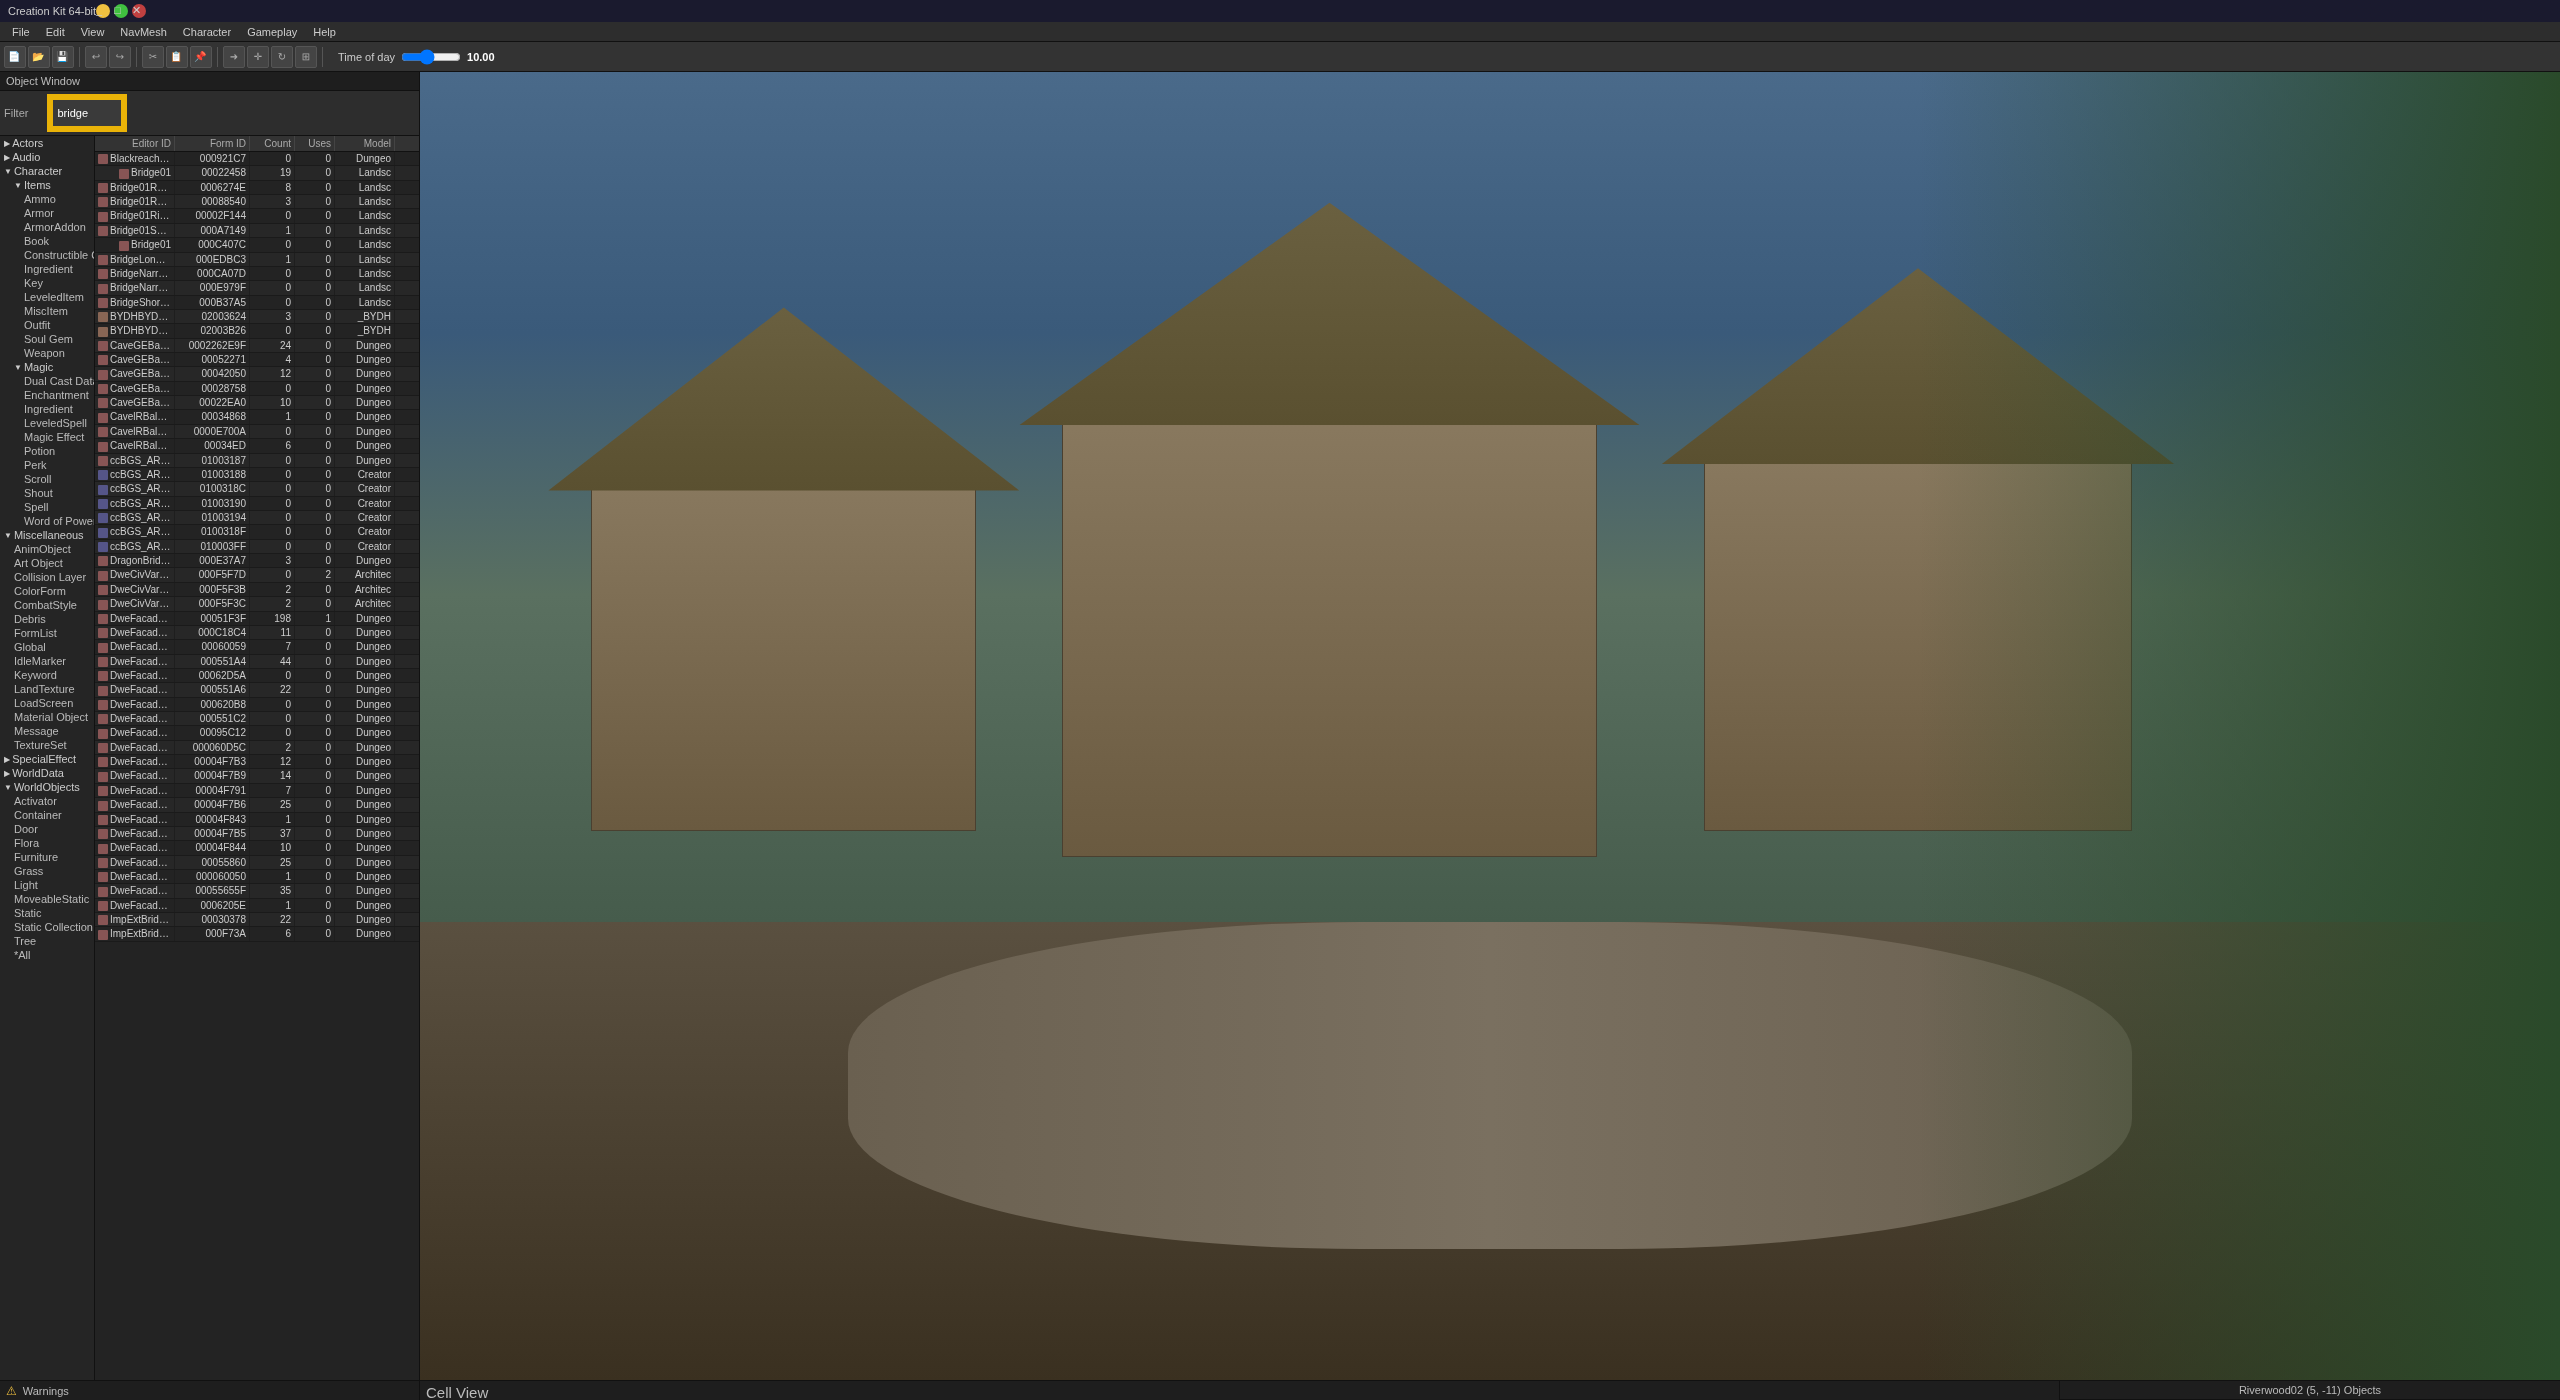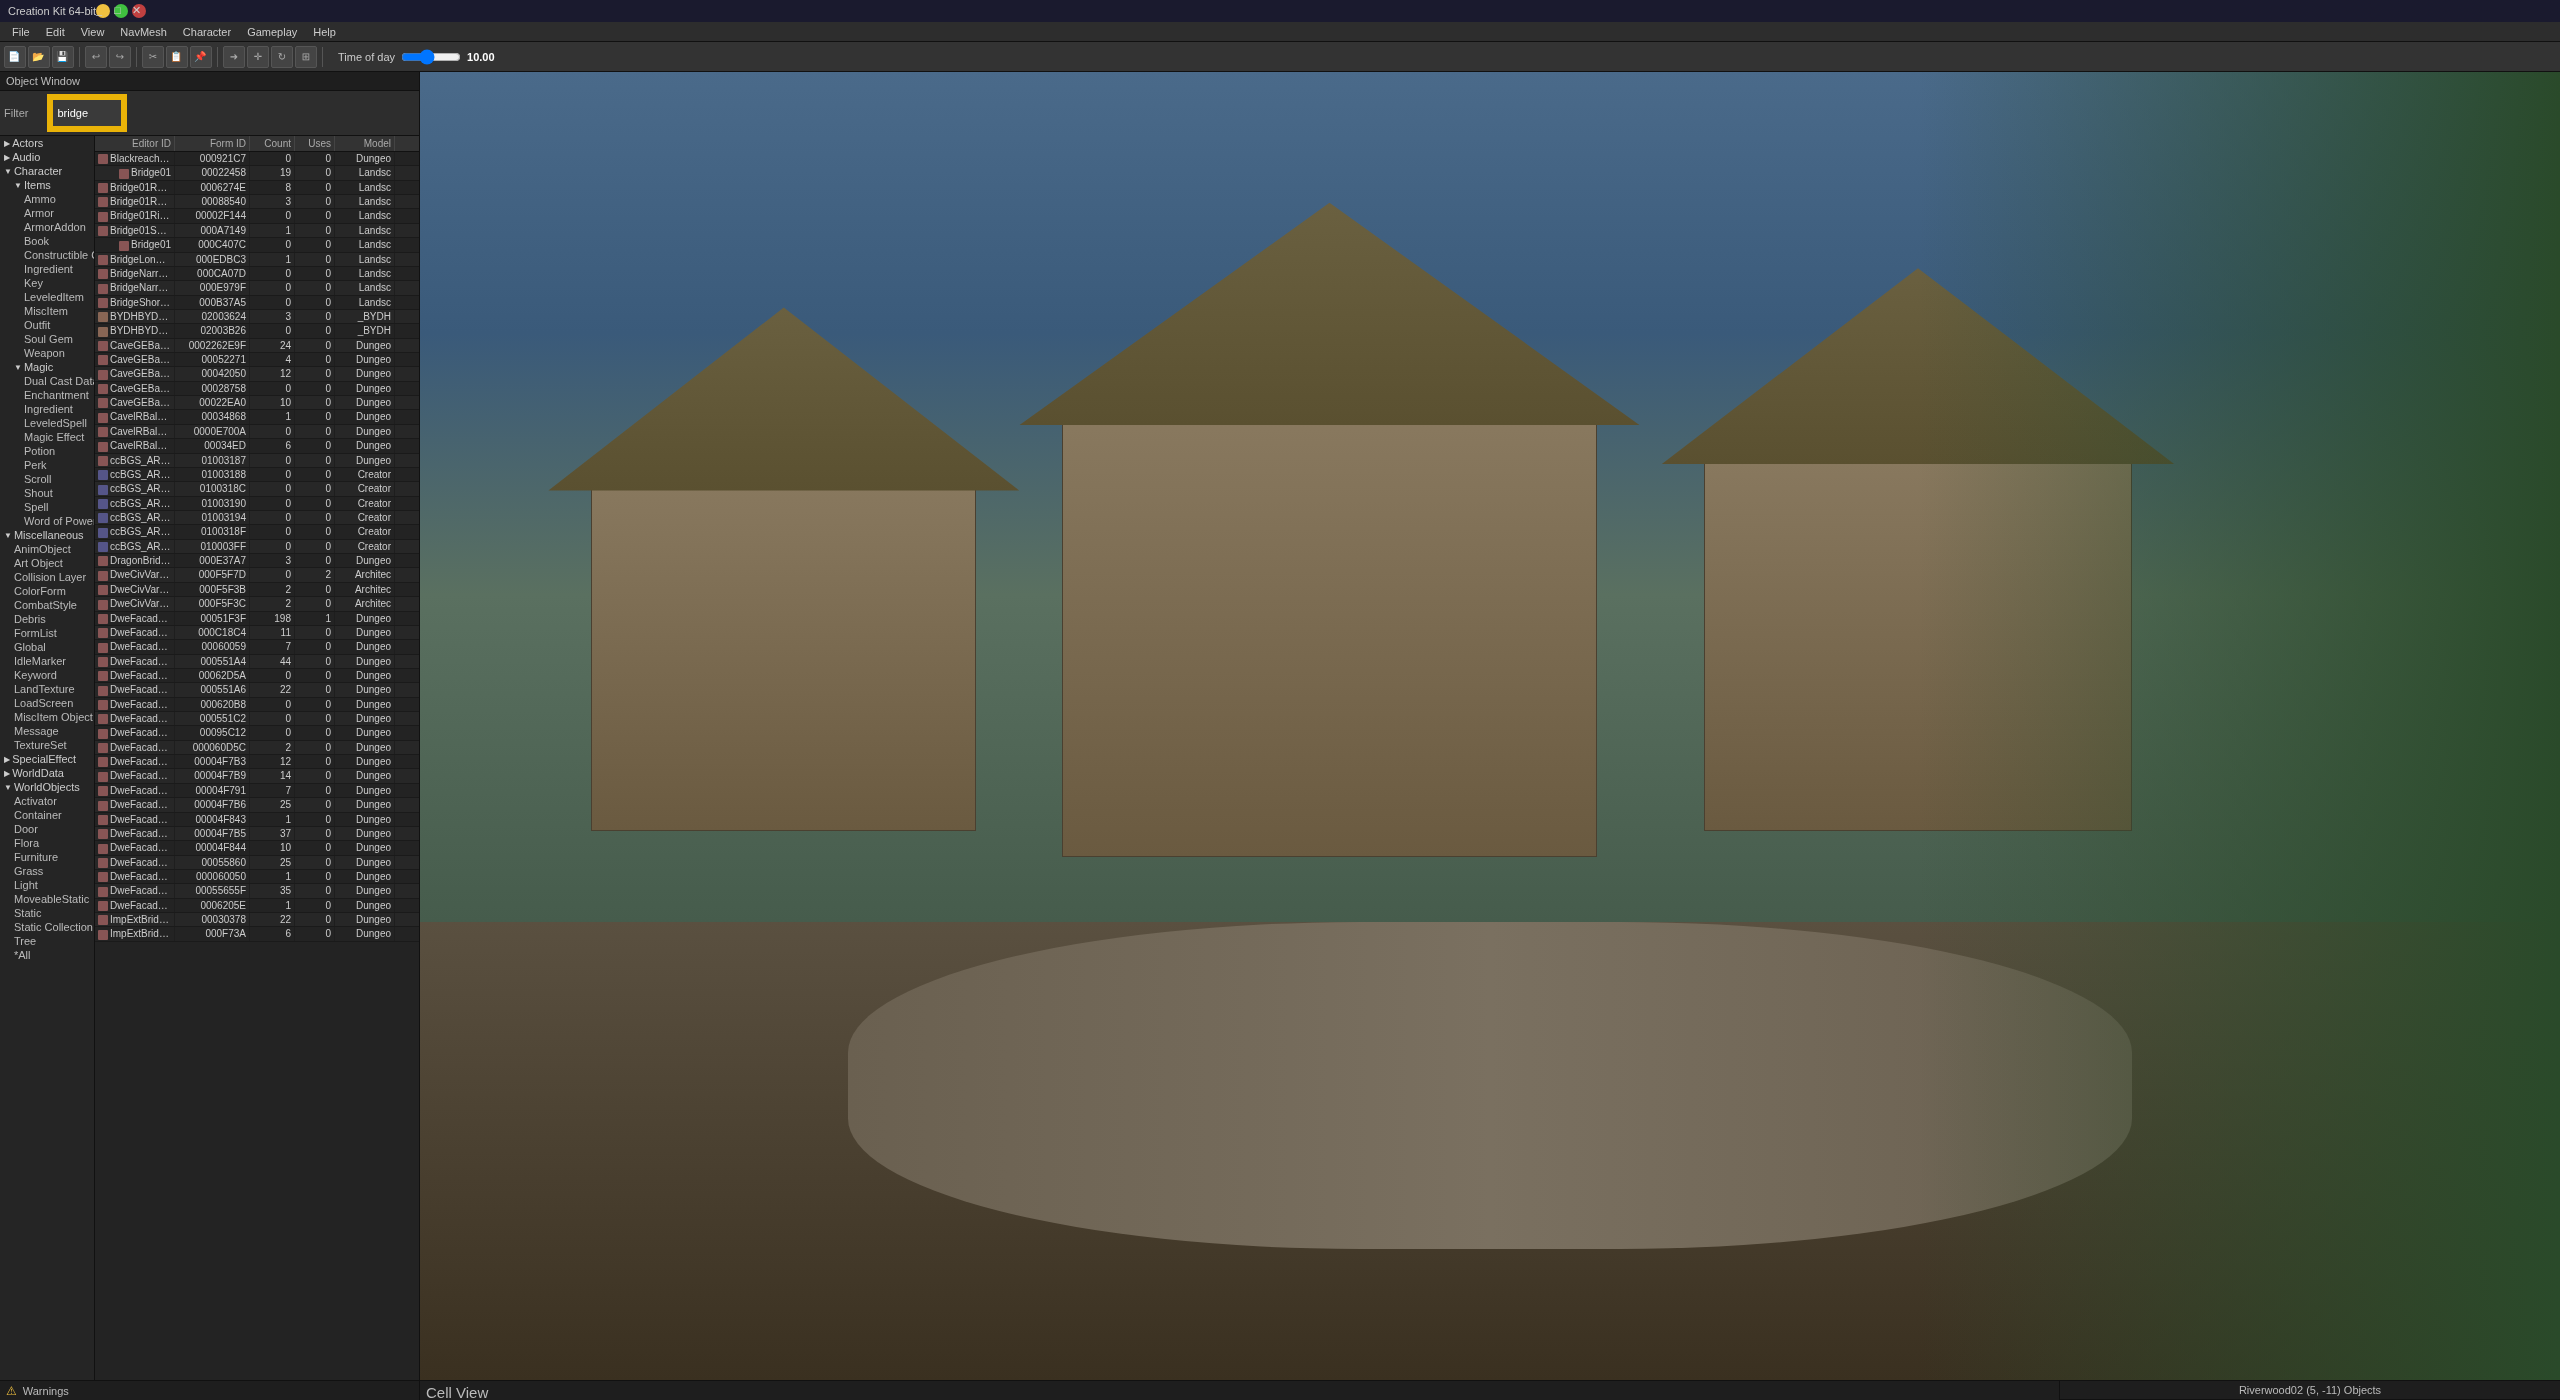--- a/index.html
+++ b/index.html
@@ -462,21 +462,21 @@
               <div class="tree-leaf">Collision Layer</div>
               <div class="tree-leaf">ColorForm</div>
               <div class="tree-leaf">CombatStyle</div>
               <div class="tree-leaf">Debris</div>
               <div class="tree-leaf">FormList</div>
               <div class="tree-leaf">Global</div>
               <div class="tree-leaf">IdleMarker</div>
               <div class="tree-leaf">Keyword</div>
               <div class="tree-leaf">LandTexture</div>
               <div class="tree-leaf">LoadScreen</div>
-              <div class="tree-leaf">MiscItem Object</div>
+              <div class="tree-leaf">Material Object</div>
               <div class="tree-leaf">Message</div>
               <div class="tree-leaf">TextureSet</div>
             </div>
           </div>
           <div class="tree-group">
             <div class="tree-group-header collapsed">SpecialEffect</div>
           </div>
           <div class="tree-group">
             <div class="tree-group-header collapsed">WorldData</div>
           </div>

